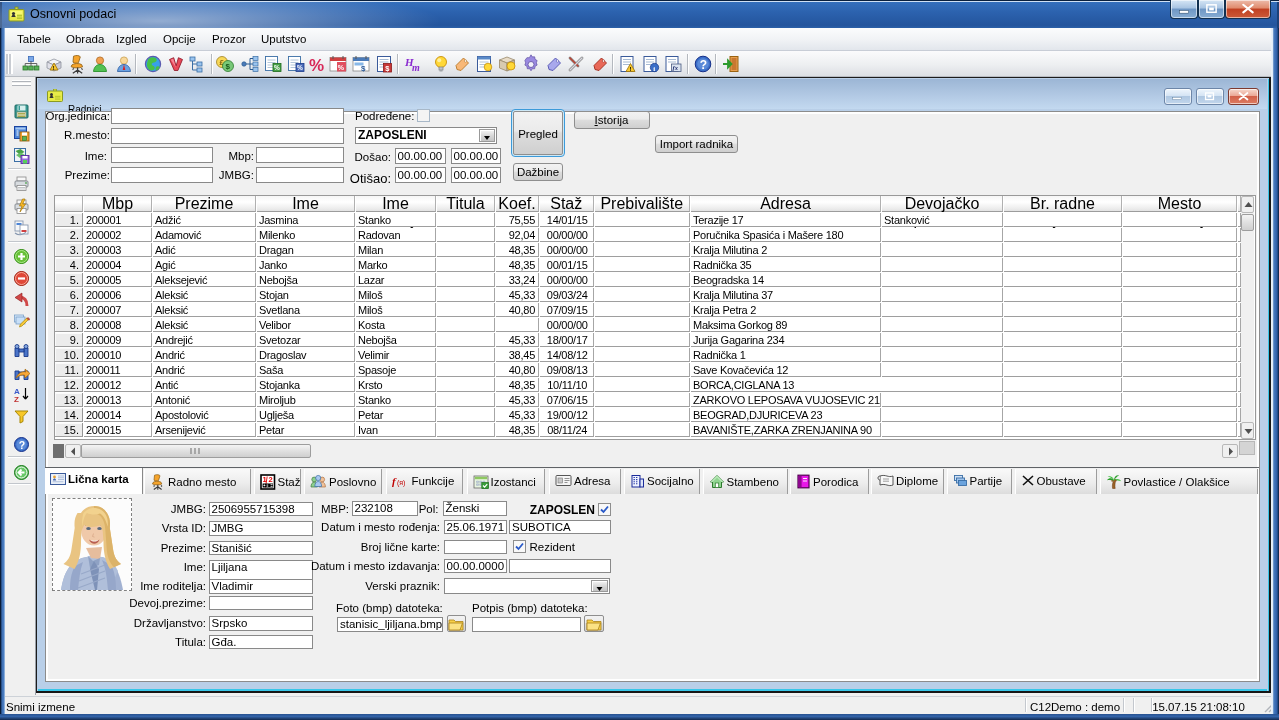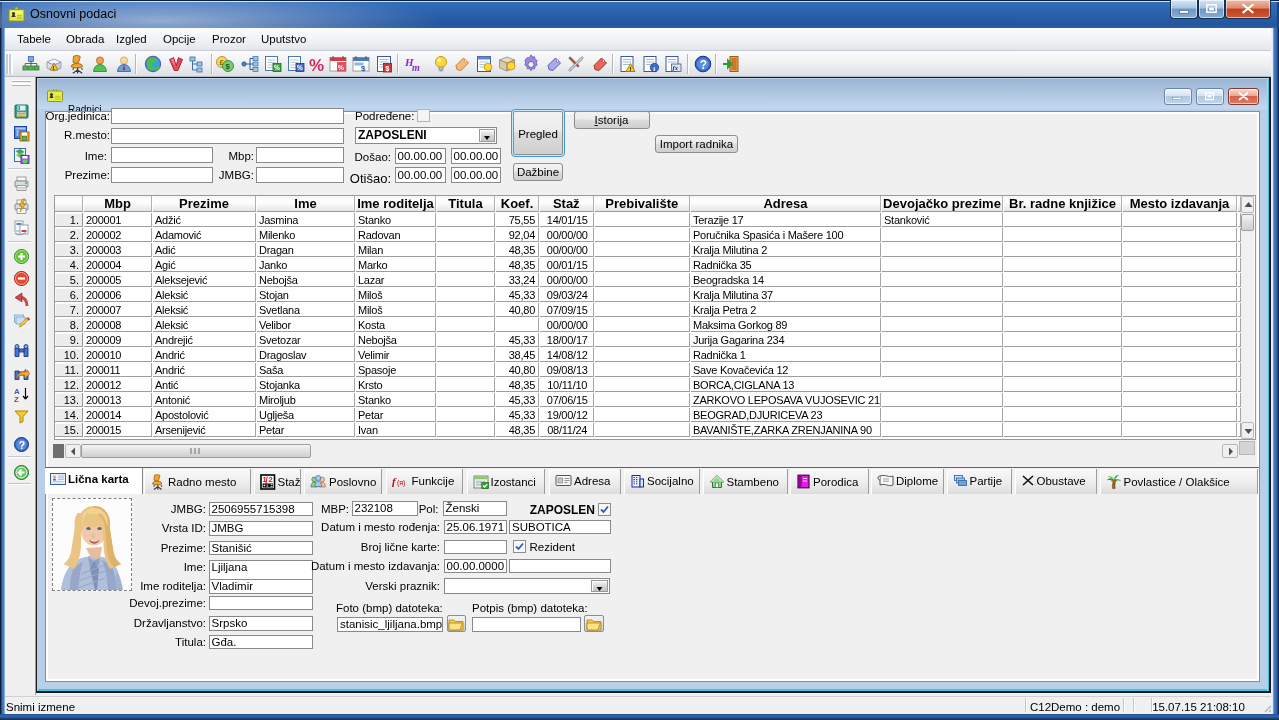--- a/index.html
+++ b/index.html
@@ -45,21 +45,21 @@
 #ccontent{left:44.8px;top:110.5px;width:1215.7px;height:571px;background:#f0f0f0;border:1px solid #8c8c8c;box-shadow:inset 0 0 0 2px #ffffff}
 
 .lab{color:#000;white-space:nowrap}
 .rlab{text-align:right}
 .inp{background:#fff;border:1px solid #898989;color:#000;white-space:nowrap;overflow:hidden;padding:0 2px;line-height:13px}
 .btn{white-space:nowrap;font-size:11.5px;border:1px solid #8e8e8e;border-radius:3px;background:linear-gradient(#f2f2f2,#ebebeb 45%,#dddddd 50%,#cfcfcf 100%);text-align:center;color:#000}
 .cb{width:13px;height:13px;background:#fff;border:1px solid #8e8e8e}
 .combo-arrow{position:absolute;right:1px;top:1px;bottom:1px;width:16px;background:linear-gradient(#f5f5f5,#d8d8d8 50%,#c4c4c4);border:1px solid #999;box-shadow:inset 1px 1px 0 #fff}
 
 #grid{left:53.5px;top:195px;width:1202px;height:245px;background:#fff;border:1px solid #999;overflow:hidden}
-.gh{position:absolute;top:0;height:16px;background:linear-gradient(#f6f6f6,#ffffff 40%,#ececec 85%,#e2e2e2);border-right:1px solid #b0b0b0;border-bottom:1px solid #9c9c9c;font-weight:bold;text-align:center;line-height:16px;font-size:13px}
+.gh{position:absolute;top:0;height:16px;background:linear-gradient(#f6f6f6,#ffffff 40%,#ececec 85%,#e2e2e2);border-right:1px solid #b0b0b0;border-bottom:1px solid #9c9c9c;font-weight:normal;text-align:center;line-height:16px;font-size:16px}
 .gn{position:absolute;height:14px;background:#ececec;box-shadow:inset 1px 1px 0 #fafafa;border-right:1px solid #949494;border-bottom:1px solid #9e9e9e;text-align:right;padding-right:3px;line-height:14px;font-size:11px}
 .gc{position:absolute;height:14px;background:#fff;border-right:1px solid #a6a6a6;border-bottom:1px solid #9e9e9e;padding-left:2px;line-height:14px;font-size:11px;letter-spacing:-0.25px;white-space:nowrap;overflow:hidden}
 .gc.ra{text-align:right;padding-right:3px}
 .gc.ce{text-align:center}
 
 .sbtn{background:#f0f0f0;border:1px solid #b8b8b8;border-radius:2px}
 .sthumb{background:linear-gradient(#f4f4f4,#e0e0e0 50%,#cfcfcf);border:1px solid #9d9d9d;border-radius:2px}
 
 #tabline{left:45px;top:466.8px;width:1214px;height:1px;background:#5f6266}
 #atab{left:45px;top:467.8px;width:98px;height:26px;background:#fff;border-right:1px solid #888;font-weight:bold}
@@ -475,21 +475,21 @@
 <div class="gc" style="left:1183.5px;top:17px;width:2.5px"></div>
 <div class="gn" style="left:0px;top:32px;width:28.5px">2.</div>
 <div class="gc" style="left:29.5px;top:32px;width:68px">200002</div>
 <div class="gc" style="left:98.5px;top:32px;width:103px">Adamović</div>
 <div class="gc" style="left:202.5px;top:32px;width:98px">Milenko</div>
 <div class="gc" style="left:301.5px;top:32px;width:80px">Radovan</div>
 <div class="gc" style="left:382.5px;top:32px;width:58px"></div>
 <div class="gc ra" style="left:441.5px;top:32px;width:43px">92,04</div>
 <div class="gc ce" style="left:485.5px;top:32px;width:53.5px">00/00/00</div>
 <div class="gc" style="left:540.0px;top:32px;width:95.5px"></div>
-<div class="gc" style="left:636.5px;top:32px;width:190px">Poručnika Spasića i Mašere 100</div>
+<div class="gc" style="left:636.5px;top:32px;width:190px">Poručnika Spasića i Mašere 180</div>
 <div class="gc" style="left:827.5px;top:32px;width:121px"></div>
 <div class="gc" style="left:949.5px;top:32px;width:118px"></div>
 <div class="gc" style="left:1068.5px;top:32px;width:114px"></div>
 <div class="gc" style="left:1183.5px;top:32px;width:2.5px"></div>
 <div class="gn" style="left:0px;top:47px;width:28.5px">3.</div>
 <div class="gc" style="left:29.5px;top:47px;width:68px">200003</div>
 <div class="gc" style="left:98.5px;top:47px;width:103px">Adić</div>
 <div class="gc" style="left:202.5px;top:47px;width:98px">Dragan</div>
 <div class="gc" style="left:301.5px;top:47px;width:80px">Milan</div>
 <div class="gc" style="left:382.5px;top:47px;width:58px"></div>

